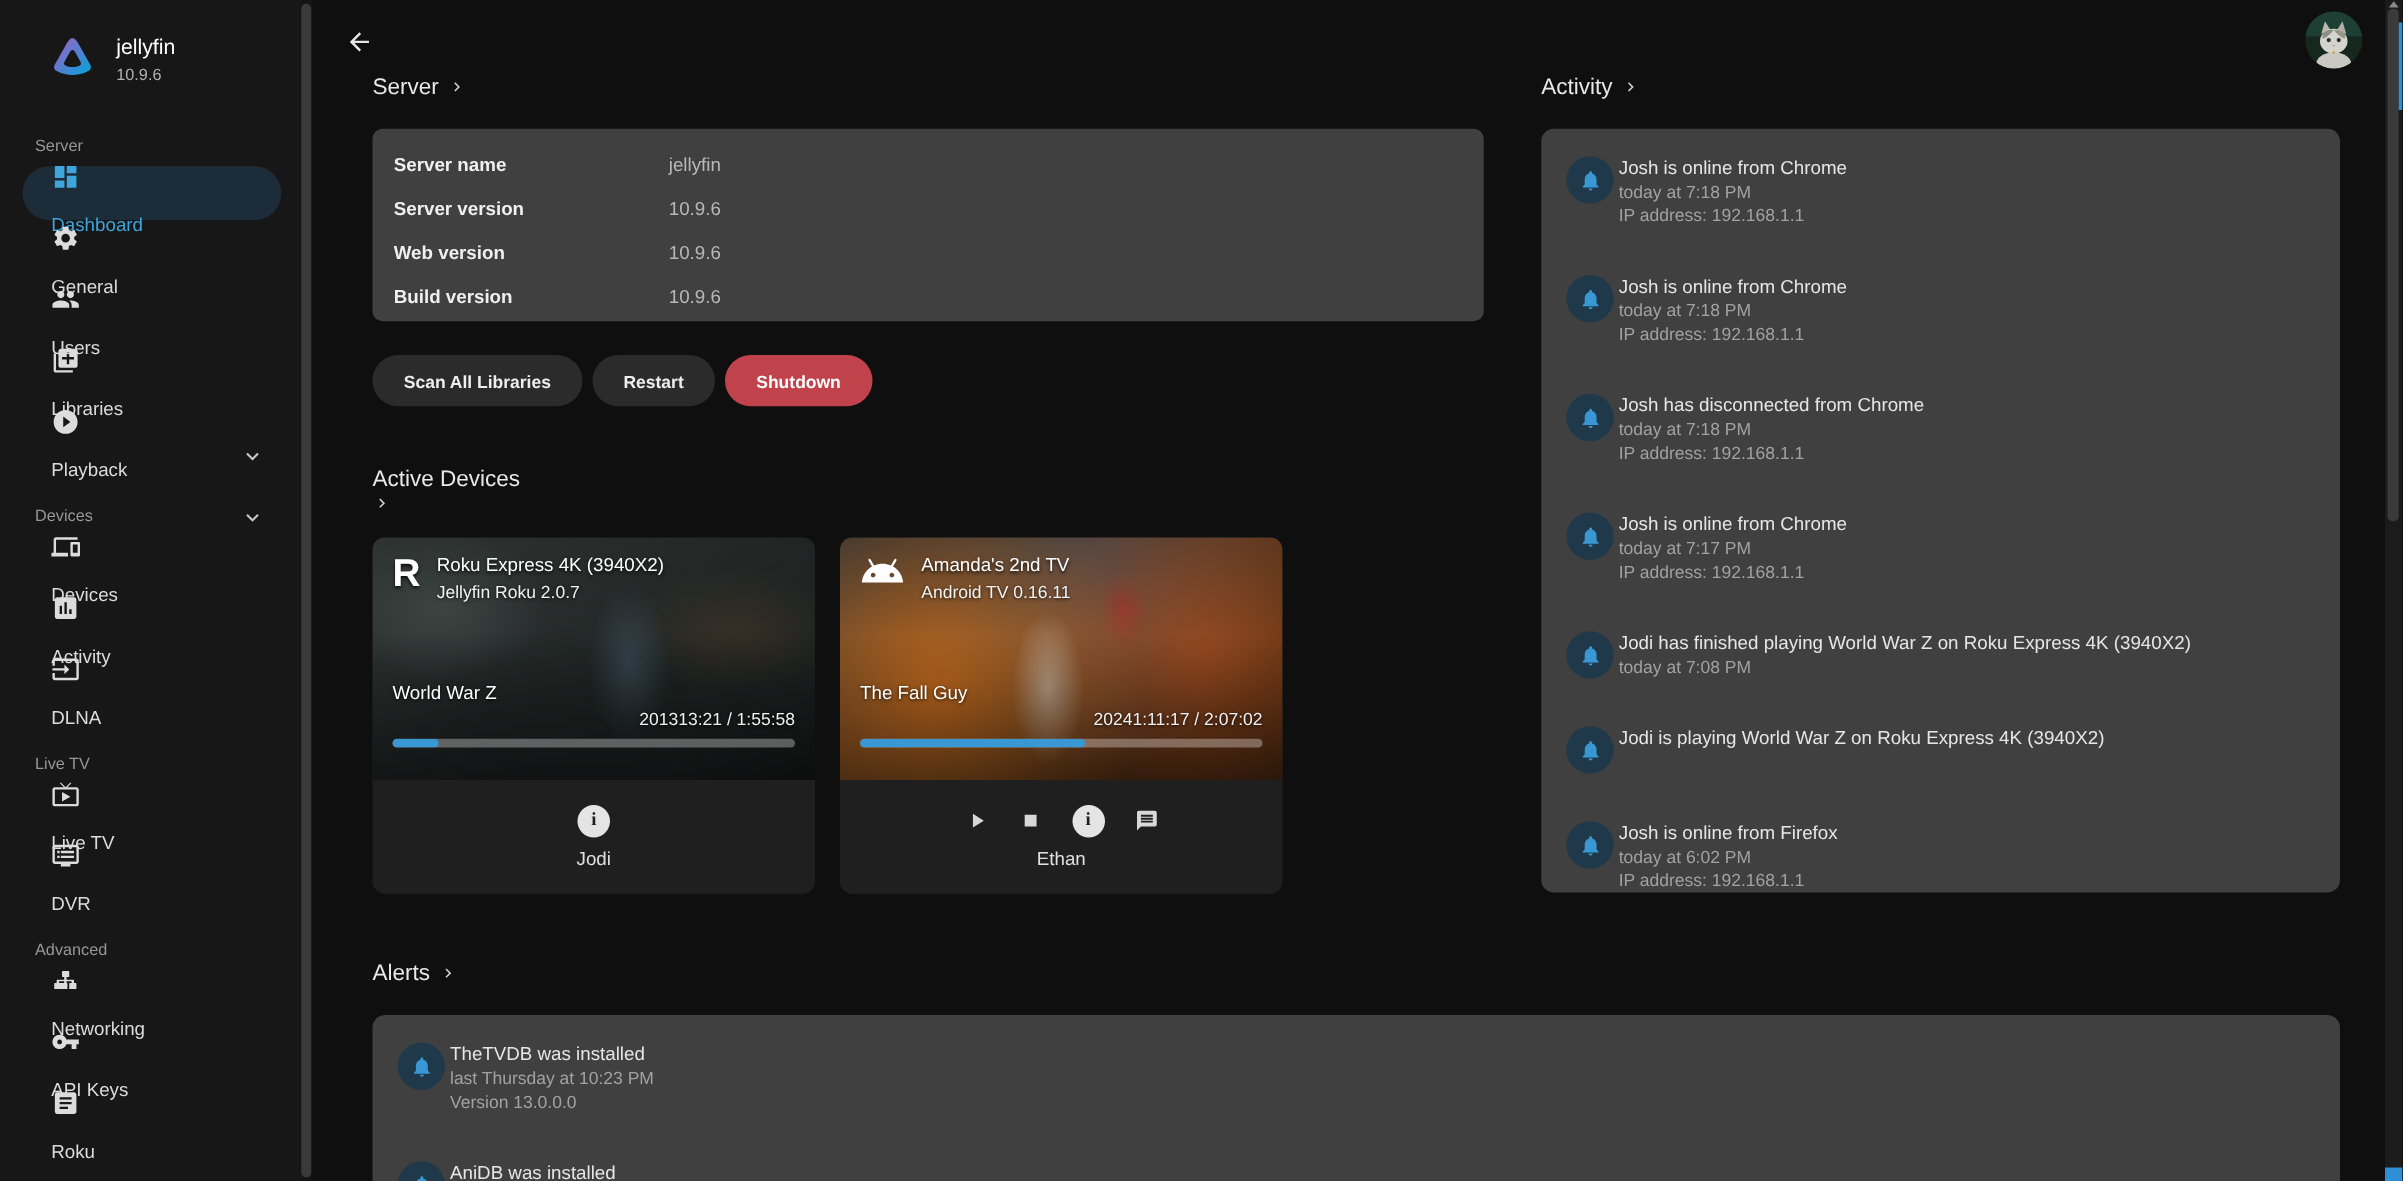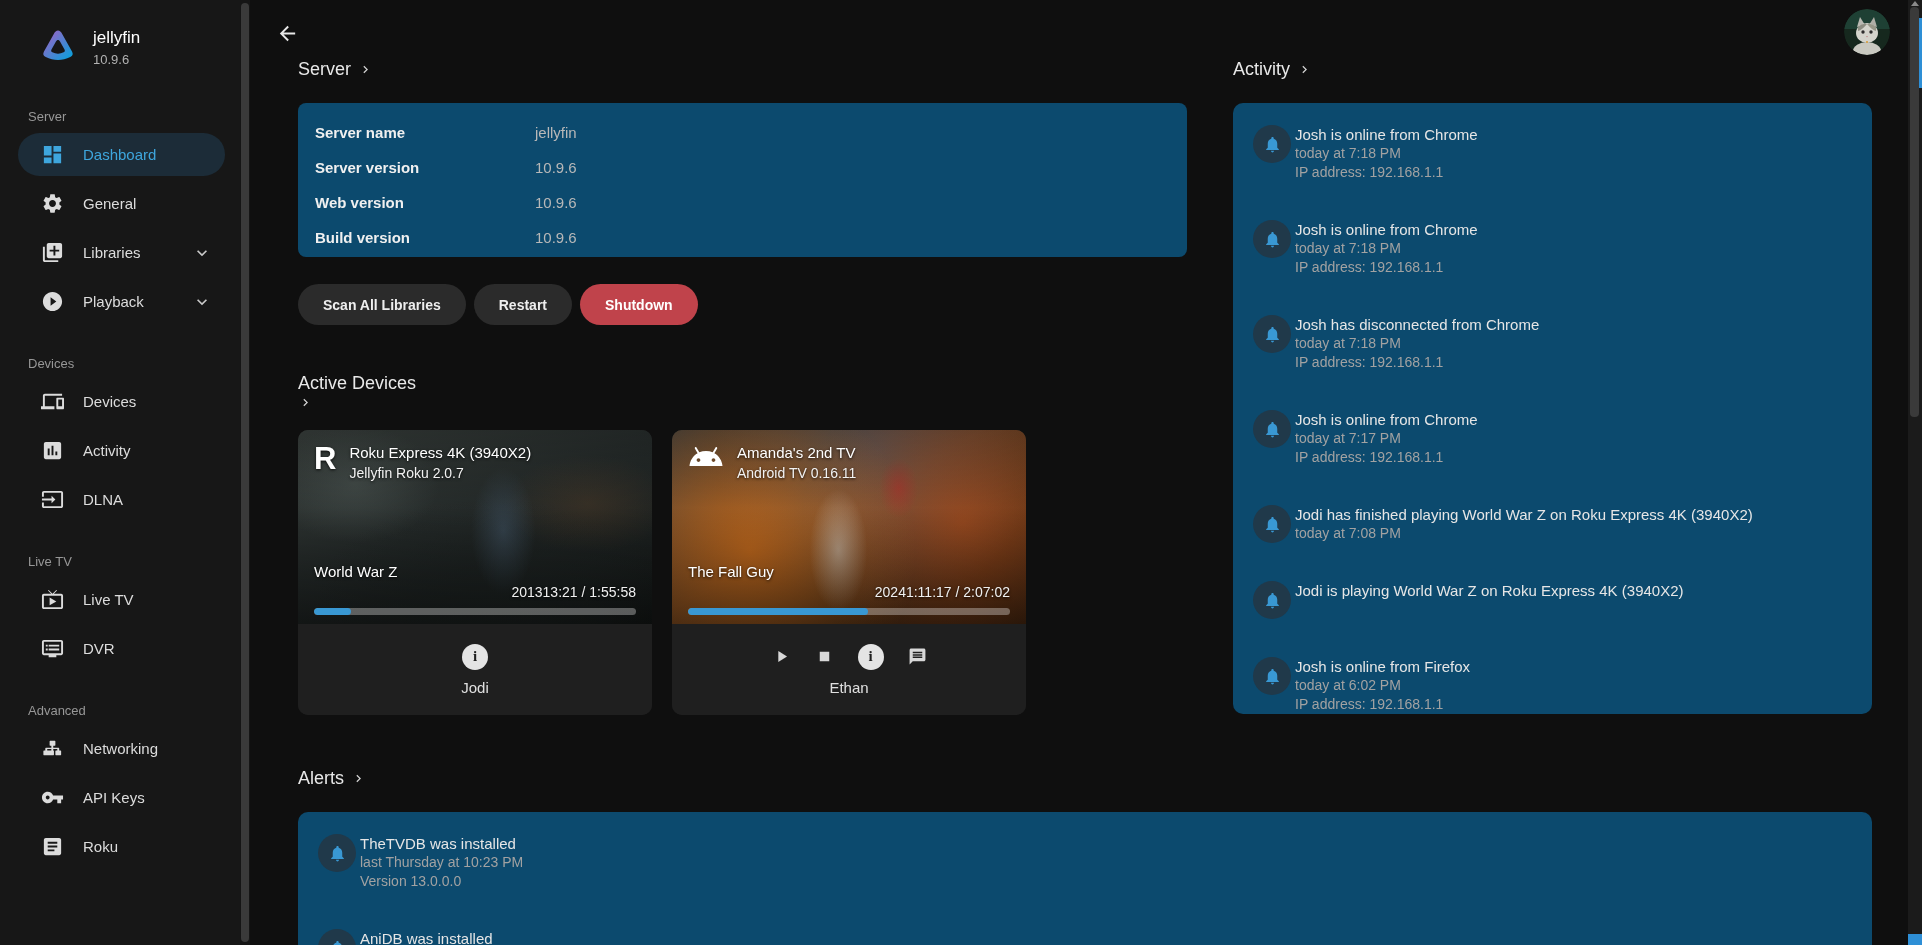--- a/index.html
+++ b/index.html
@@ -11,42 +11,42 @@
   }
   svg{display:block}
   
   .sidebar{position:absolute;left:0;top:0;width:240px;height:945px;background:#171717;}
   .brand{display:flex;align-items:flex-start;gap:15px;padding:26px 0 0 38px;}
   .brand-text{padding-top:2px}
   .brand-name{font-size:17px;color:#fff;font-weight:500;}
   .brand-ver{font-size:13px;color:#b2b2b2;margin-top:4px;}
   .nav-label{margin:30px 0 6px 28px;font-size:13px;color:#979797;}
   .nav-label.first{margin-top:42px;}
-  .nav-item{position:relative;display:flex;align-items:center;height:49px;padding-left:41px;gap:19px;color:#dcdcdc;font-size:15px;cursor:pointer;}
+  .nav-item{position:relative;display:flex;height:49px;padding-left:41px;gap:19px;color:#dcdcdc;font-size:15px;cursor:pointer;flex-direction:column;}
   .nav-item .ni{position:relative;z-index:1;}
   .nav-item svg{width:23px;height:23px;flex:none;fill:currentColor;}
   .nav-item.active{color:#3ea6dd;}
   .nav-item.active::before{content:"";position:absolute;left:18px;right:15px;top:3px;bottom:3px;background:#1c2c38;border-radius:24px;}
   .nav-chevron{margin-left:auto;margin-right:28px;color:#c9c9c9;}
   .nav-chevron svg{width:20px;height:20px;}
   .sb-scroll{position:absolute;left:240px;top:0;width:10px;height:945px;background:#151515;}
   .sb-scroll .thumb{position:absolute;left:1px;top:3px;width:8px;height:939px;background:#3a3a3a;border-radius:4px;}
   
   .main{position:absolute;left:250px;top:0;right:0;bottom:0;background:#0f0f0f;}
   .back-btn{position:absolute;left:26px;top:19px;width:28px;height:28px;background:none;border:none;color:#e8e8e8;cursor:pointer;padding:0;}
   .back-btn svg{width:23px;height:23px;fill:currentColor;}
   .avatar{position:absolute;left:1594px;top:9px;width:46px;height:46px;border-radius:50%;overflow:hidden;cursor:pointer;}
   .col-left{position:absolute;left:48px;top:57px;width:889px;}
   .col-right{position:absolute;left:983px;top:57px;width:639px;}
   .alerts-block{position:absolute;left:48px;top:766px;width:1574px;}
   .section-heading{display:inline-flex;align-items:center;gap:7px;font-size:18px;font-weight:500;color:#e8e8e8;cursor:pointer;line-height:24px;}
   .section-heading .chev{color:#d2d2d2;}
   .section-heading .chev svg{width:15px;height:15px;fill:currentColor;}
   
-  .card{background:#0c4a6e;border-radius:8px;}
+  .card{background:#404040;border-radius:8px;}
   .server-card{margin-top:22px;height:154px;padding:12px 17px;box-sizing:border-box;}
   .info-row{display:flex;align-items:center;height:35px;font-size:15px;}
   .info-label{width:220px;font-weight:700;color:#f0f0f0;}
   .info-value{color:#b8b8b8;}
   
   .btn-row{margin-top:27px;display:flex;gap:8px;}
   .pill-btn{height:41px;padding:0 25px;border:none;border-radius:21px;background:#2b2b2b;color:#eee;font-size:14px;font-weight:700;font-family:inherit;cursor:pointer;}
   .pill-btn.danger{background:#c0434b;color:#fff;}
   
   .h-devices{margin-top:46px;display:block;}
@@ -67,21 +67,21 @@
     radial-gradient(circle at 82% 48%, rgba(198,84,26,.65), transparent 52%),
     radial-gradient(circle at 58% 10%, rgba(95,95,100,.85), transparent 60%),
     linear-gradient(150deg,#4a4742 0%,#6b4526 45%,#32200f 100%);}
   .card-media::after{content:"";position:absolute;inset:0;background:linear-gradient(180deg,rgba(0,0,0,.22) 0%,rgba(0,0,0,.08) 40%,rgba(0,0,0,.45) 100%);}
   .card-head{position:absolute;z-index:2;left:16px;top:12px;right:12px;display:flex;gap:13px;align-items:flex-start;text-shadow:0 1px 3px rgba(0,0,0,.8);}
   .dev-glyph{color:#fff;flex:none;}
   .roku-r{font-size:31px;font-weight:800;line-height:34px;}
   .dev-glyph svg{width:36px;height:30px;fill:#fff;}
   .dev-name{font-size:15px;color:#fff;line-height:17px;padding-top:2px;}
   .dev-client{font-size:14px;color:#f2f2f2;margin-top:4px;}
-  .media-bottom{position:absolute;z-index:2;left:16px;right:16px;bottom:9px;text-shadow:0 1px 3px rgba(0,0,0,.85);}
+  .media-bottom{position:absolute;z-index:2;left:16px;right:16px;bottom:26px;text-shadow:0 1px 3px rgba(0,0,0,.85);}
   .media-title{font-size:15px;color:#fff;}
   .media-row2{display:flex;justify-content:flex-end;align-items:baseline;font-size:14px;color:#f0f0f0;margin-top:4px;}
   .progress{margin-top:8px;height:7px;border-radius:4px;background:rgba(255,255,255,.32);overflow:hidden;}
   .progress-fill{height:100%;background:#3998d3;border-radius:4px;}
   .card-footer{flex:1;background:#1f1f1f;display:flex;flex-direction:column;align-items:center;justify-content:center;gap:9px;}
   .controls{display:flex;align-items:center;gap:24px;}
   .ctl{background:none;border:none;padding:0;cursor:pointer;color:#d8d8d8;display:flex;align-items:center;justify-content:center;}
   .ctl svg{width:19px;height:19px;fill:currentColor;}
   .info-circle{width:26px;height:26px;border-radius:50%;background:#e4e4e4;color:#1f1f1f;font-weight:800;font-size:15px;font-family:"Liberation Serif","DejaVu Serif",serif;display:flex;align-items:center;justify-content:center;}
   .card-user{font-size:15px;color:#e0e0e0;}
@@ -132,20 +132,28 @@
       </span>
     <span class="ni">Dashboard</span>
   </div>
   <div class="nav-item">
     <span class="ni">
         <svg viewBox="0 0 24 24">
           <path d="M19.14 12.94c.04-.3.06-.61.06-.94 0-.32-.02-.64-.07-.94l2.03-1.58c.18-.14.23-.41.12-.61l-1.92-3.32c-.12-.22-.37-.29-.59-.22l-2.39.96c-.5-.38-1.03-.7-1.62-.94l-.36-2.54c-.04-.24-.24-.41-.48-.41h-3.84c-.24 0-.43.17-.47.41l-.36 2.54c-.59.24-1.13.57-1.62.94l-2.39-.96c-.22-.08-.47 0-.59.22L2.74 8.87c-.12.21-.08.47.12.61l2.03 1.58c-.05.3-.09.63-.09.94s.02.64.07.94l-2.03 1.58c-.18.14-.23.41-.12.61l1.92 3.32c.12.22.37.29.59.22l2.39-.96c.5.38 1.03.7 1.62.94l.36 2.54c.05.24.24.41.48.41h3.84c.24 0 .44-.17.47-.41l.36-2.54c.59-.24 1.13-.56 1.62-.94l2.39.96c.22.08.47 0 .59-.22l1.92-3.32c.12-.22.07-.47-.12-.61l-2.01-1.58zM12 15.6c-1.98 0-3.6-1.62-3.6-3.6s1.62-3.6 3.6-3.6 3.6 1.62 3.6 3.6-1.62 3.6-3.6 3.6z"></path>
         </svg>
       </span>
     <span class="ni">General</span>
+  </div>
+  <div class="nav-item">
+    <span class="ni">
+        <svg viewBox="0 0 24 24">
+          <path d="M16 11c1.66 0 2.99-1.34 2.99-3S17.66 5 16 5c-1.66 0-3 1.34-3 3s1.34 3 3 3zm-8 0c1.66 0 2.99-1.34 2.99-3S9.66 5 8 5C6.34 5 5 6.34 5 8s1.34 3 3 3zm0 2c-2.33 0-7 1.17-7 3.5V19h14v-2.5c0-2.33-4.67-3.5-7-3.5zm8 0c-.29 0-.62.02-.97.05 1.16.84 1.97 1.97 1.97 3.45V19h6v-2.5c0-2.33-4.67-3.5-7-3.5z"></path>
+        </svg>
+      </span>
+    <span class="ni">Users</span>
   </div>
   <div class="nav-item">
     <span class="ni">
         <svg viewBox="0 0 24 24">
           <path d="M4 6H2v14c0 1.1.9 2 2 2h14v-2H4V6zm16-4H8c-1.1 0-2 .9-2 2v12c0 1.1.9 2 2 2h12c1.1 0 2-.9 2-2V4c0-1.1-.9-2-2-2zm-1 9h-4v4h-2v-4H9V9h4V5h2v4h4v2z"></path>
         </svg>
       </span>
     <span class="ni">Libraries</span>
     <span class="ni nav-chevron">
         <svg viewBox="0 0 24 24" fill="currentColor">

